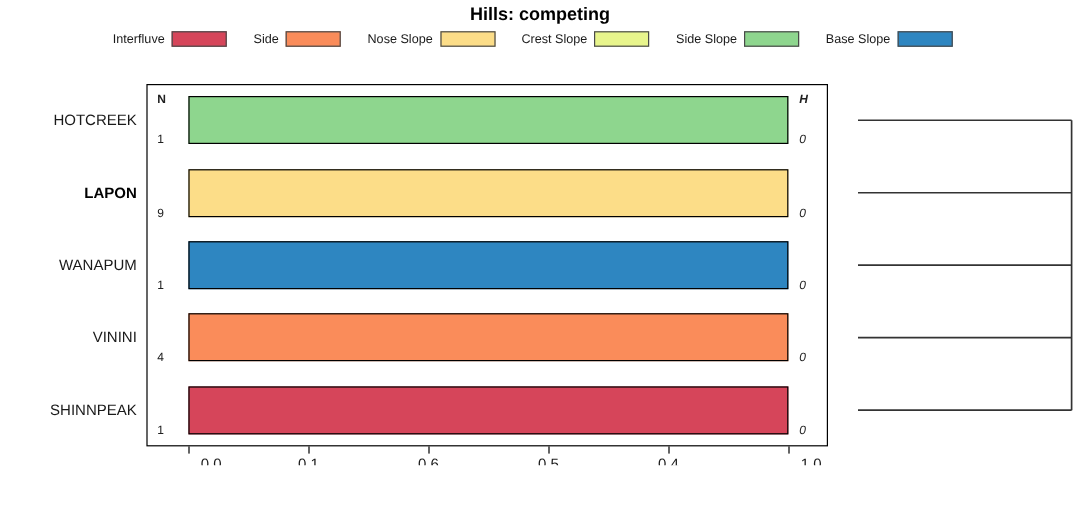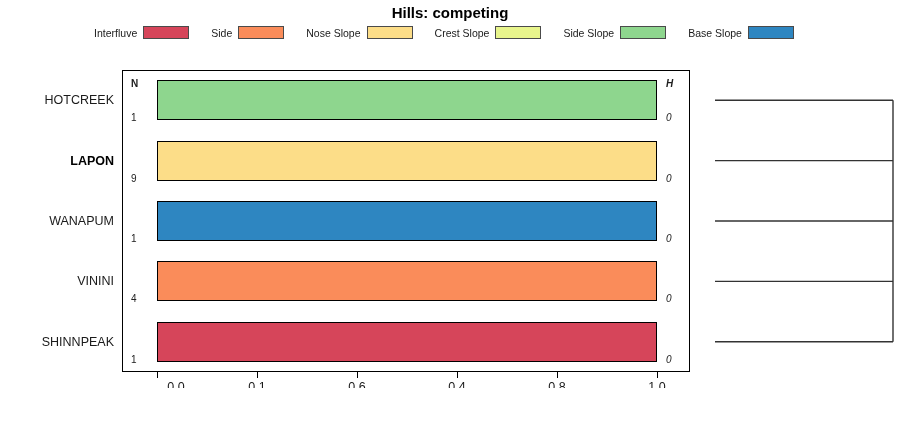--- a/index.html
+++ b/index.html
@@ -234,25 +234,25 @@
     </div>
 
   <div class="xaxis" id="xaxis">
       <div class="xtick" style="left: 35px;"></div>
       <div class="xticklabel" style="left: 35px; margin-left: 19px;">0.0</div>
       <div class="xtick" style="left: 135px;"></div>
       <div class="xticklabel" style="left: 135px;">0.1</div>
       <div class="xtick" style="left: 235px;"></div>
       <div class="xticklabel" style="left: 235px;">0.6</div>
       <div class="xtick" style="left: 335px;"></div>
-      <div class="xticklabel" style="left: 335px;">0.4</div>
+      <div class="xticklabel" style="left: 335px;">0.5</div>
       <div class="xtick" style="left: 435px;"></div>
-      <div class="xticklabel" style="left: 435px;">0.8</div>
+      <div class="xticklabel" style="left: 435px;">0.4</div>
       <div class="xtick" style="left: 535px;"></div>
-      <div class="xticklabel" style="left: 535px; text-align: right;">1.0</div>
+      <div class="xticklabel" style="left: 554px; text-align: right;">1.0</div>
     </div>
 
 
   <div class="dendro" id="dendro">
       <svg width="210" height="302">
         <line x1="25" y1="30.2" x2="203" y2="30.2" stroke="#333333" stroke-width="1.4"></line>
         <line x1="25" y1="90.6" x2="203" y2="90.6" stroke="#333333" stroke-width="1.4"></line>
         <line x1="25" y1="151" x2="203" y2="151" stroke="#333333" stroke-width="1.4"></line>
         <line x1="25" y1="211.4" x2="203" y2="211.4" stroke="#333333" stroke-width="1.4"></line>
         <line x1="25" y1="271.8" x2="203" y2="271.8" stroke="#333333" stroke-width="1.4"></line>

